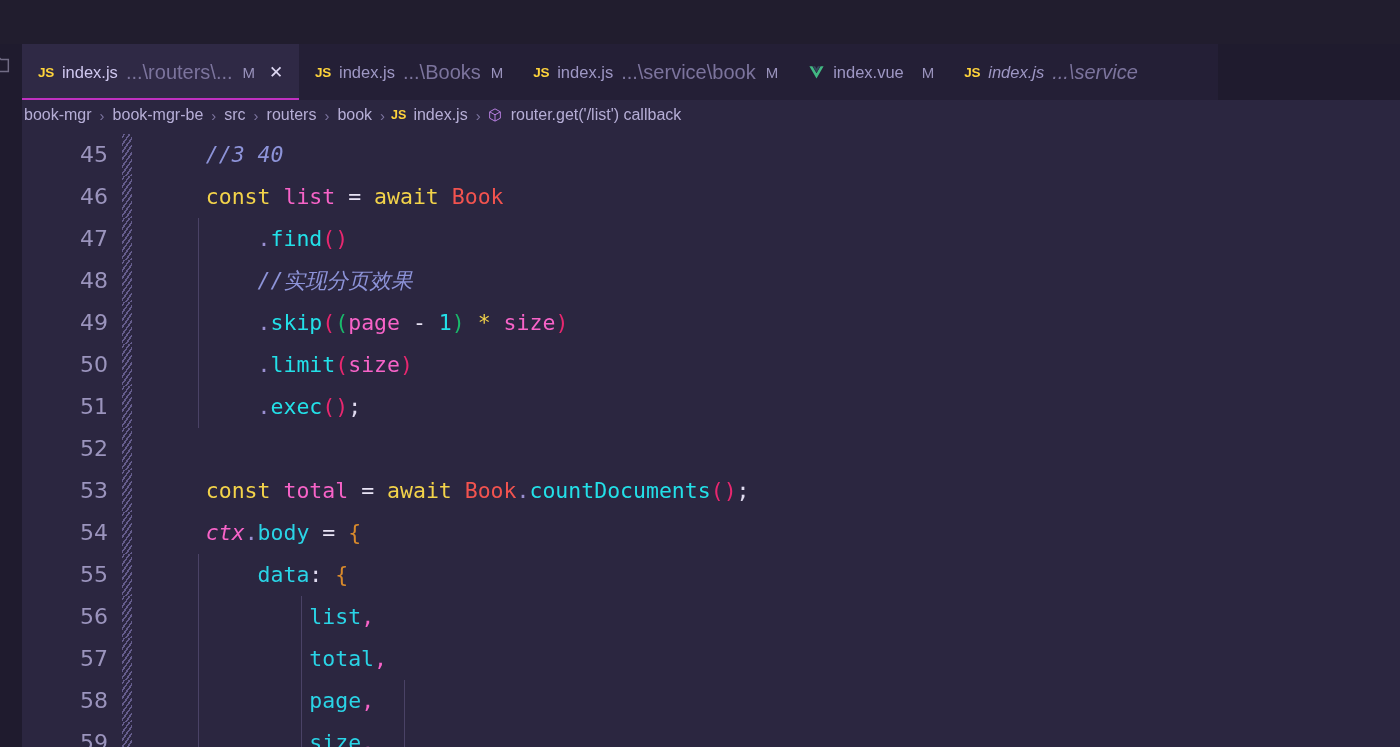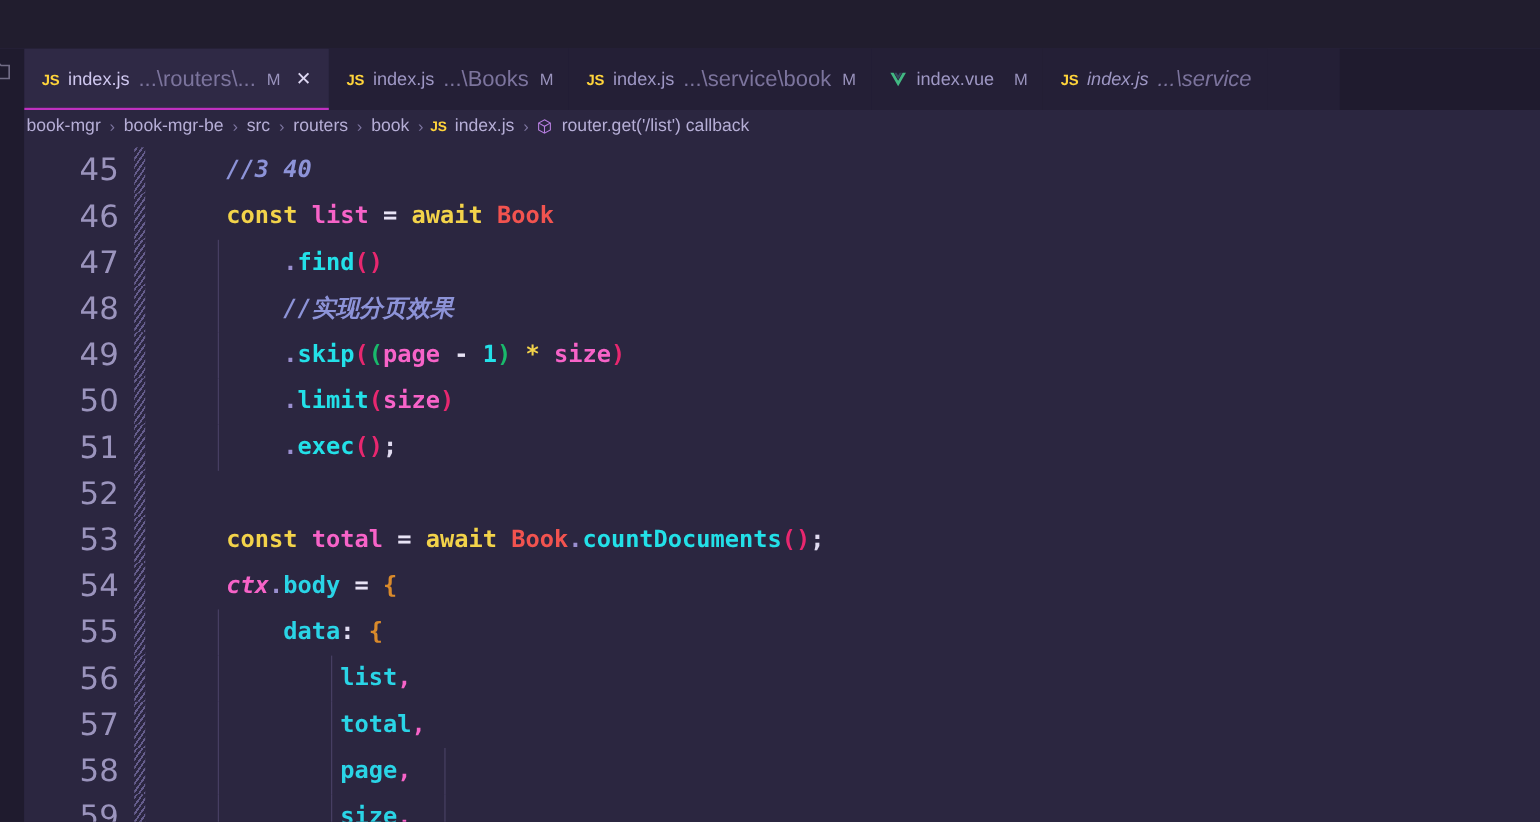--- a/index.html
+++ b/index.html
@@ -122,41 +122,40 @@
     font-size: 21.5px;
     line-height: 42px;
   }
   .codearea { position: relative; padding-top: 4px; }
   .line { display: flex; height: 42px; align-items: center; }
   .lineno {
     width: 100px; flex: 0 0 100px;
     text-align: right;
     padding-right: 14px;
     color: #9b94bd;
-    font-size: 28px;
+    font-size: 22px;
     font-family: "DejaVu Sans", sans-serif;
   }
   .foldstrip {
     width: 10px; flex: 0 0 10px;
     align-self: stretch;
     background: repeating-linear-gradient(
       -55deg,
       #6f6699 0 1.6px,
       #2b2640 1.6px 4.2px
     );
     opacity: .85;
   }
   .linebody {
     flex: 1 1 auto;
     position: relative;
     padding-left: 22px;
     white-space: pre;
     height: 42px;
     line-height: 42px;
-    font-weight: bold;
   }
   .ind {
     position: absolute;
     top: 0; bottom: 0;
     width: 1px;
     background: #4a4266;
   }
   .code { position: relative; display: inline-block; }
 
   

